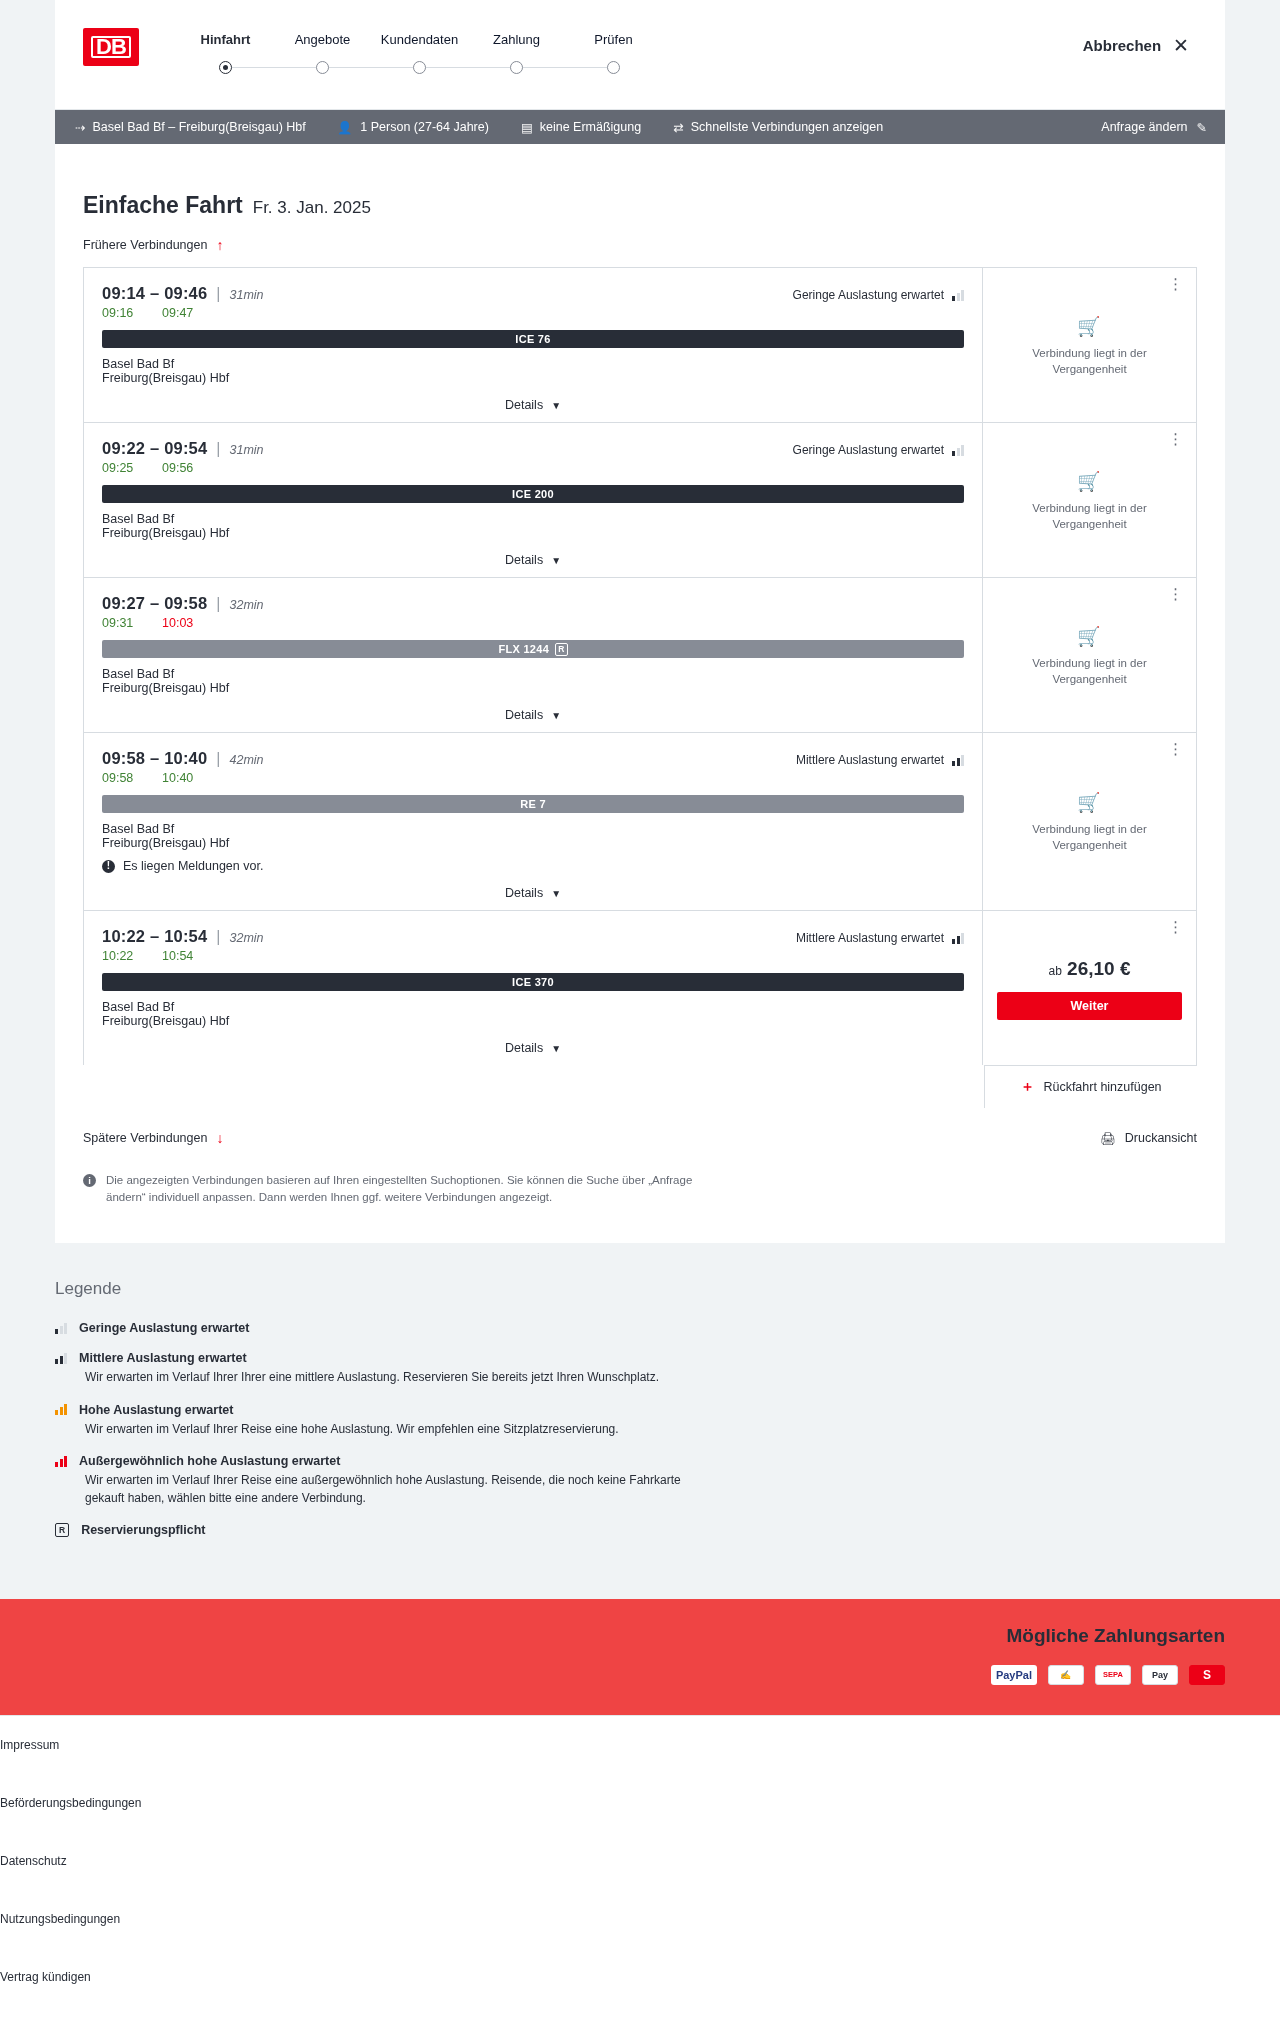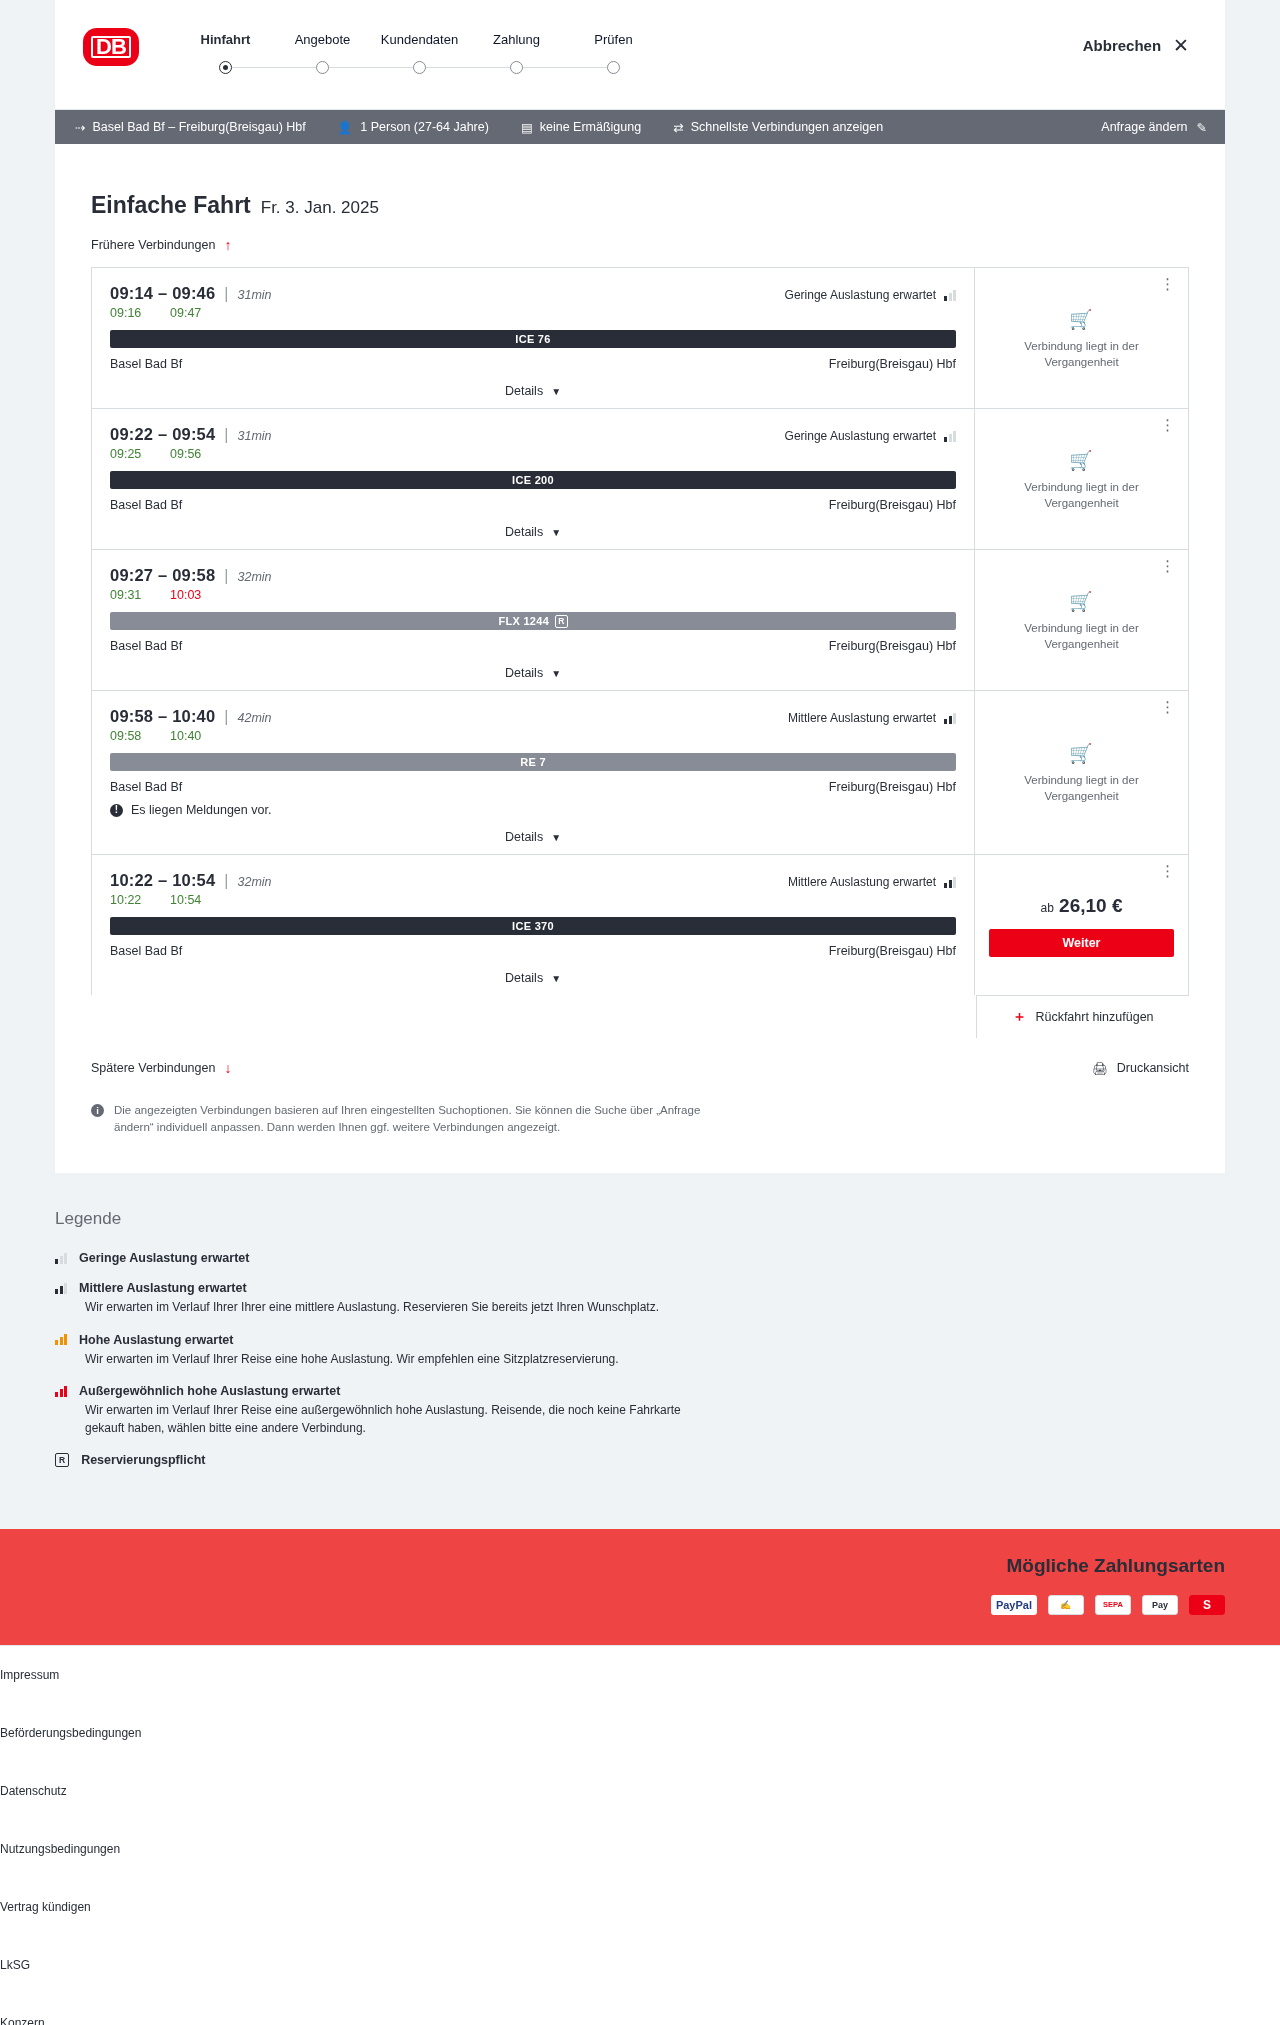--- a/index.html
+++ b/index.html
@@ -23,21 +23,21 @@
   }
   .header-inner {
     display: flex;
     align-items: flex-start;
     padding: 26px 28px 0 28px;
     height: 110px;
   }
   .db-logo {
     width: 56px; height: 38px;
     background: #ec0016;
-    border-radius: 14px;
+    border-radius: 2px;
     display: flex; align-items: center; justify-content: center;
     color: #fff;
     font-weight: bold;
     font-size: 22px;
     letter-spacing: -1px;
     font-family: "Liberation Sans", sans-serif;
     flex: none;
     margin-top: 2px;
   }
   .db-logo span { border: 2px solid #fff; border-radius: 2px; padding: 0px 3px 1px 3px; line-height: 17px;}
@@ -223,20 +223,21 @@
     font-size: 8.5px;
     padding: 0 2px;
     line-height: 11px;
     font-weight: bold;
   }
   .row3 {
     display: flex;
     justify-content: space-between;
     font-size: 12.5px;
     margin-top: 9px;
+    flex-direction: column;
   }
   .msg-row {
     display: flex;
     align-items: center;
     gap: 8px;
     font-size: 12.5px;
     margin-top: 9px;
   }
   .msg-icon {
     width: 13px; height: 13px;
@@ -476,21 +477,21 @@
       <span>Schnellste Verbindungen anzeigen</span>
     </div>
     <div class="filter-spacer"></div>
     <div class="filter-right">
       <span>Anfrage ändern</span>
       <span class="ic">✎</span>
     </div>
   </div>
 
   <div class="content">
-    <div style="padding:0 36px;">
+    <div style="padding:0 28px;">
       <div class="title-row">
         <span class="title-main">Einfache Fahrt</span>
         <span class="title-date">Fr. 3. Jan. 2025</span>
       </div>
 
       <div class="earlier">
         <span>Frühere Verbindungen</span>
         <span class="arrow-up">↑</span>
       </div>
 

